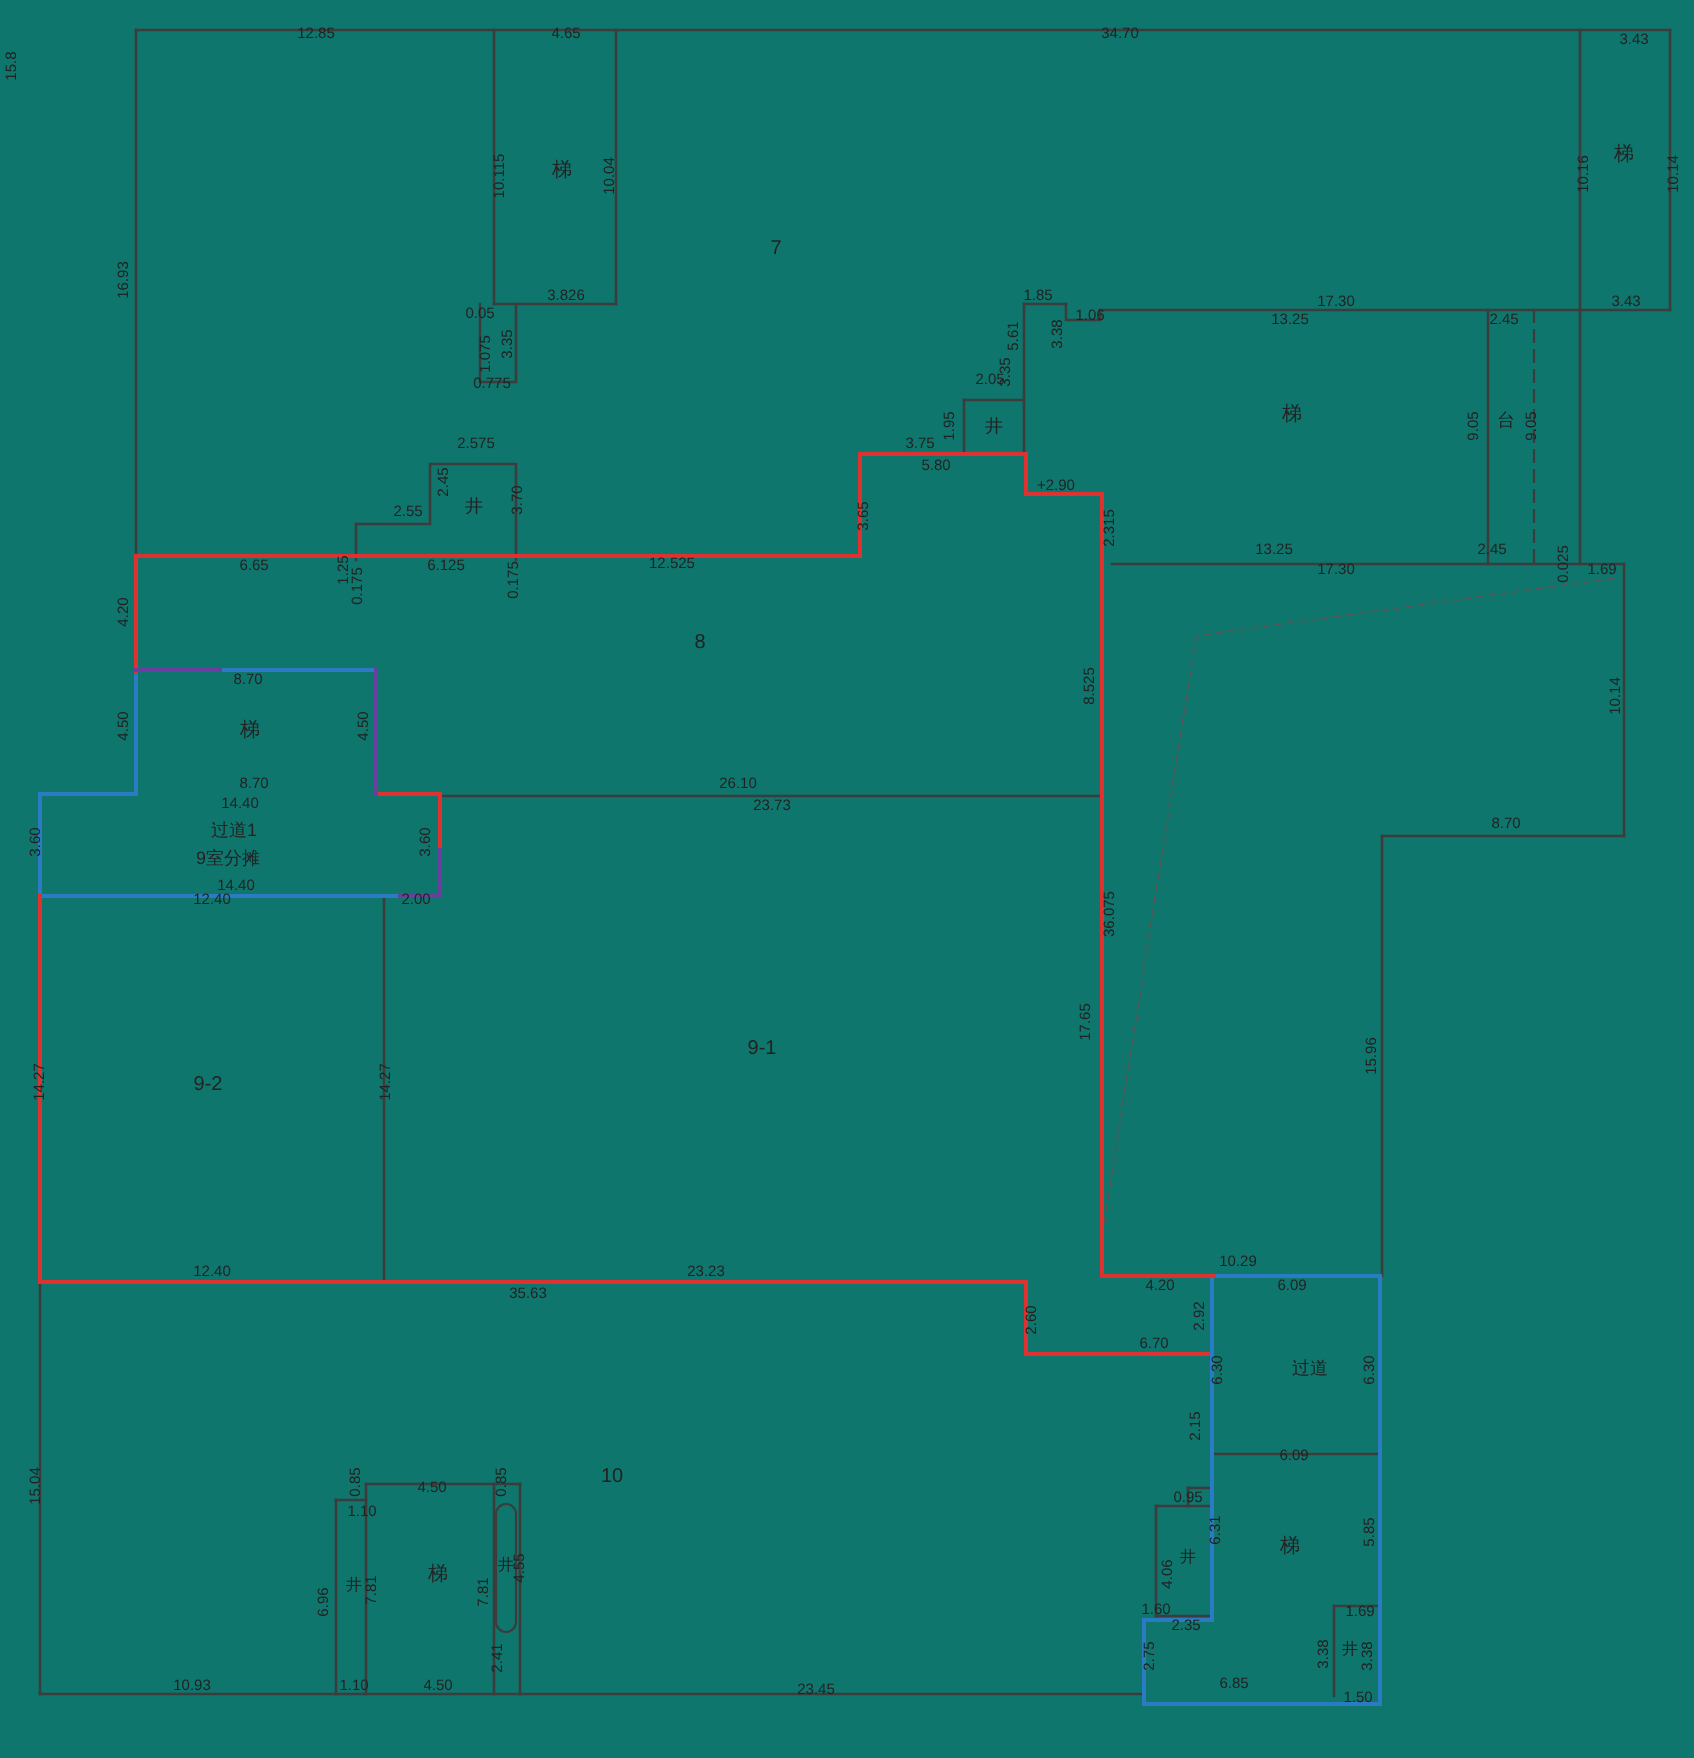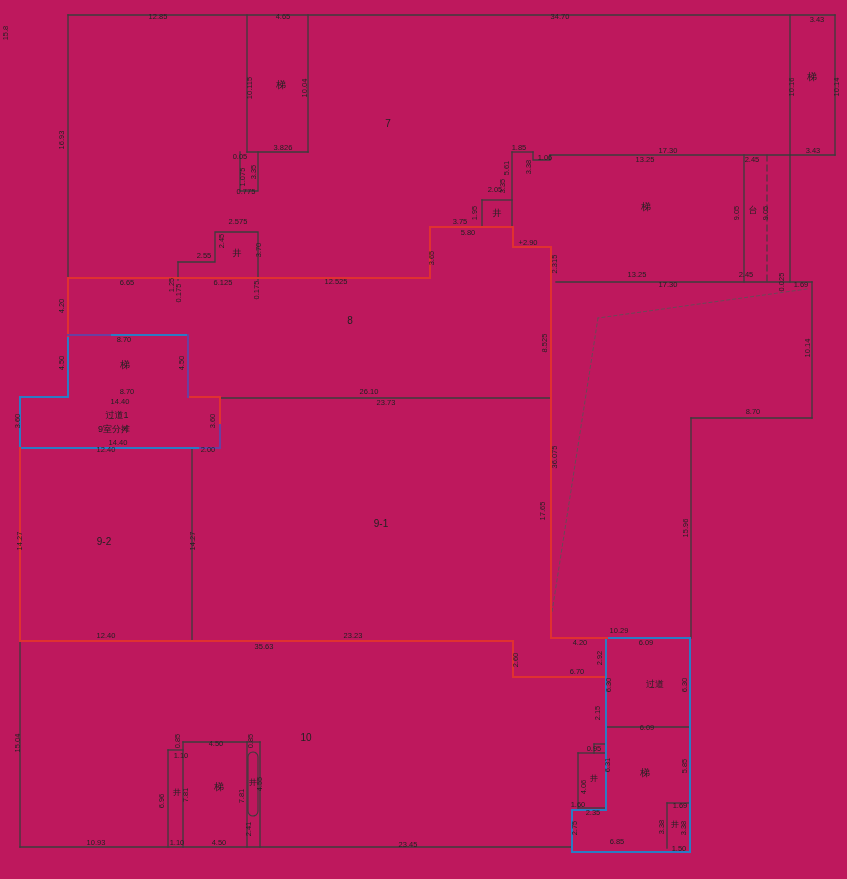--- a/index.html
+++ b/index.html
@@ -1,17 +1,17 @@
 <!DOCTYPE html>
 <html><head>
 <meta charset="utf-8">
 <style>
   html,body{margin:0;padding:0;background:#ffffff;}
   body{font-family:"Liberation Sans", sans-serif;}
-  .sheet{position:relative;width:847px;height:879px;background:#be185d;overflow:hidden;}
+  .sheet{position:relative;width:847px;height:879px;background:#0f766e;overflow:hidden;}
   svg{display:block;}
   text{fill:#222;}
 </style>
 </head>
 <body>
 
 <div class="sheet">
   <svg id="plan" xmlns="http://www.w3.org/2000/svg" width="847" height="879" viewBox="0 0 847 879">
       <polyline points="807,289 598,318" fill="none" stroke="#555555" stroke-width="0.8" stroke-dasharray="3,3" stroke-linecap="square"></polyline>
       <polyline points="598,318 552,612" fill="none" stroke="#555555" stroke-width="0.8" stroke-dasharray="3,3" stroke-linecap="square"></polyline>

